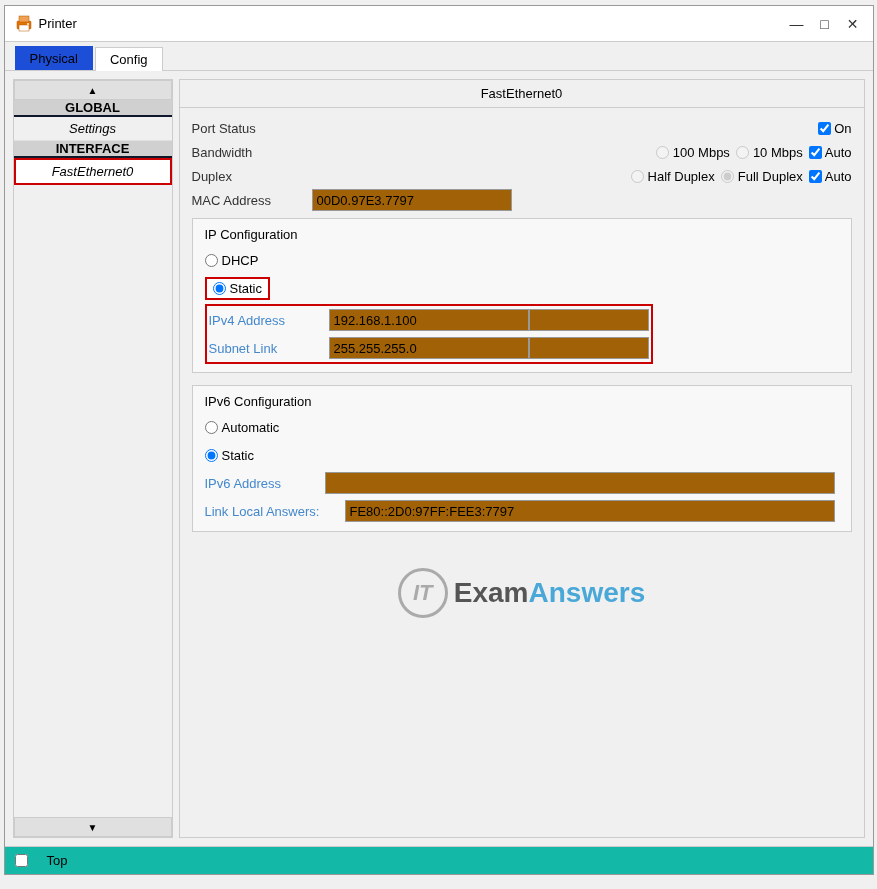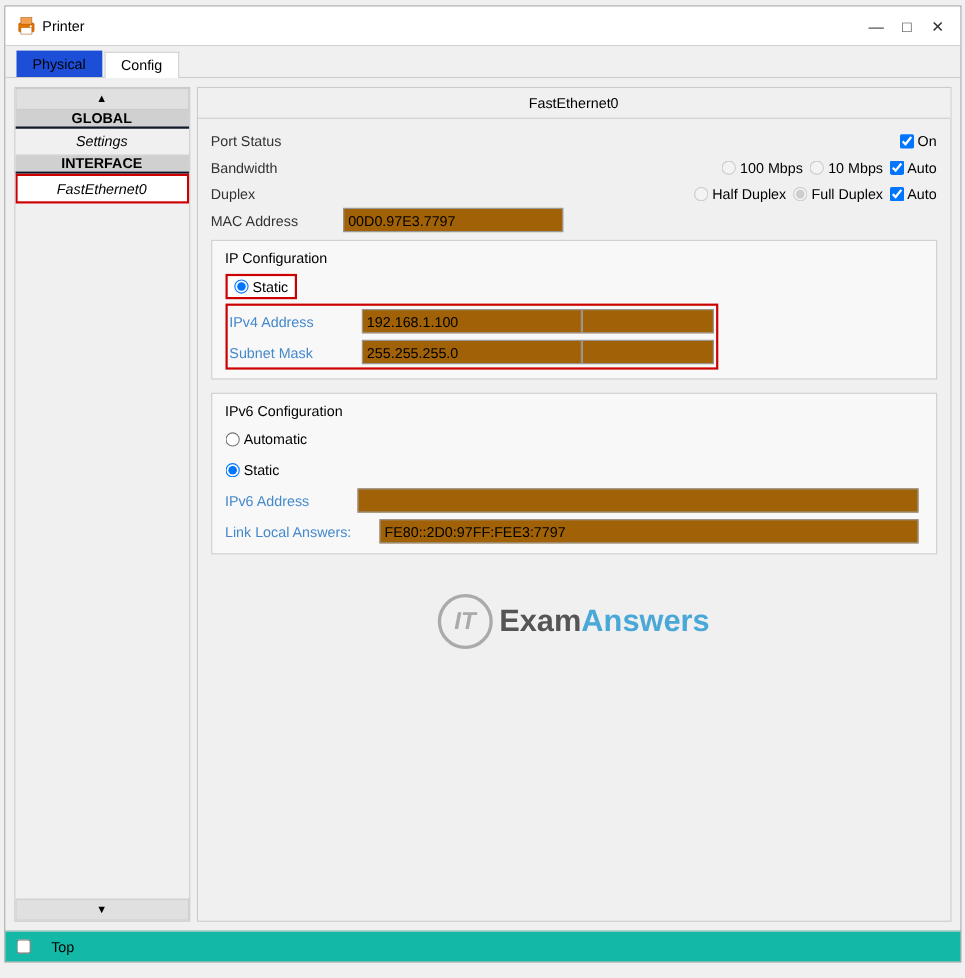--- a/index.html
+++ b/index.html
@@ -371,20 +371,26 @@
           <span class="field-label">MAC Address</span>
           <div>
             <input type="text" style="width: 200px;" value="00D0.97E3.7797">
           </div>
         </div>
 
         <div class="section-box">
           <div class="section-label">IP Configuration</div>
           
           
+          <div class="field-row" style="margin-bottom:4px;">
+            <label class="radio-label">
+              <input type="radio" name="ip_config" style="">
+              <span>DHCP</span>
+            </label>
+          </div>
 
           
           <div class="field-row" style="margin-bottom:4px;">
             <div class="static-highlight">
               <label class="radio-label">
                 <input type="radio" name="ip_config" checked="" style="">
                 <span>Static</span>
               </label>
             </div>
           </div>
@@ -392,21 +398,21 @@
           
           <div class="ipv4-highlight" style="display:inline-block; margin-left:0;">
             
             <div class="field-row">
               <span class="field-label" style="color:#4488cc;">IPv4 Address</span>
               <input type="text" style="width: 200px;" value="192.168.1.100">
               <input type="text" style="width: 120px;" value="">
             </div>
             
             <div class="field-row" style="margin-top:4px;">
-              <span class="field-label" style="color:#4488cc;">Subnet Mask</span>
+              <span class="field-label" style="color:#4488cc;">Subnet Link</span>
               <input type="text" style="width: 200px;" value="255.255.255.0">
               <input type="text" style="width: 120px;" value="">
             </div>
           </div>
         </div>
 
         <div class="section-box">
           <div class="section-label">IPv6 Configuration</div>
 
           <div class="field-row" style="margin-bottom:4px;">

